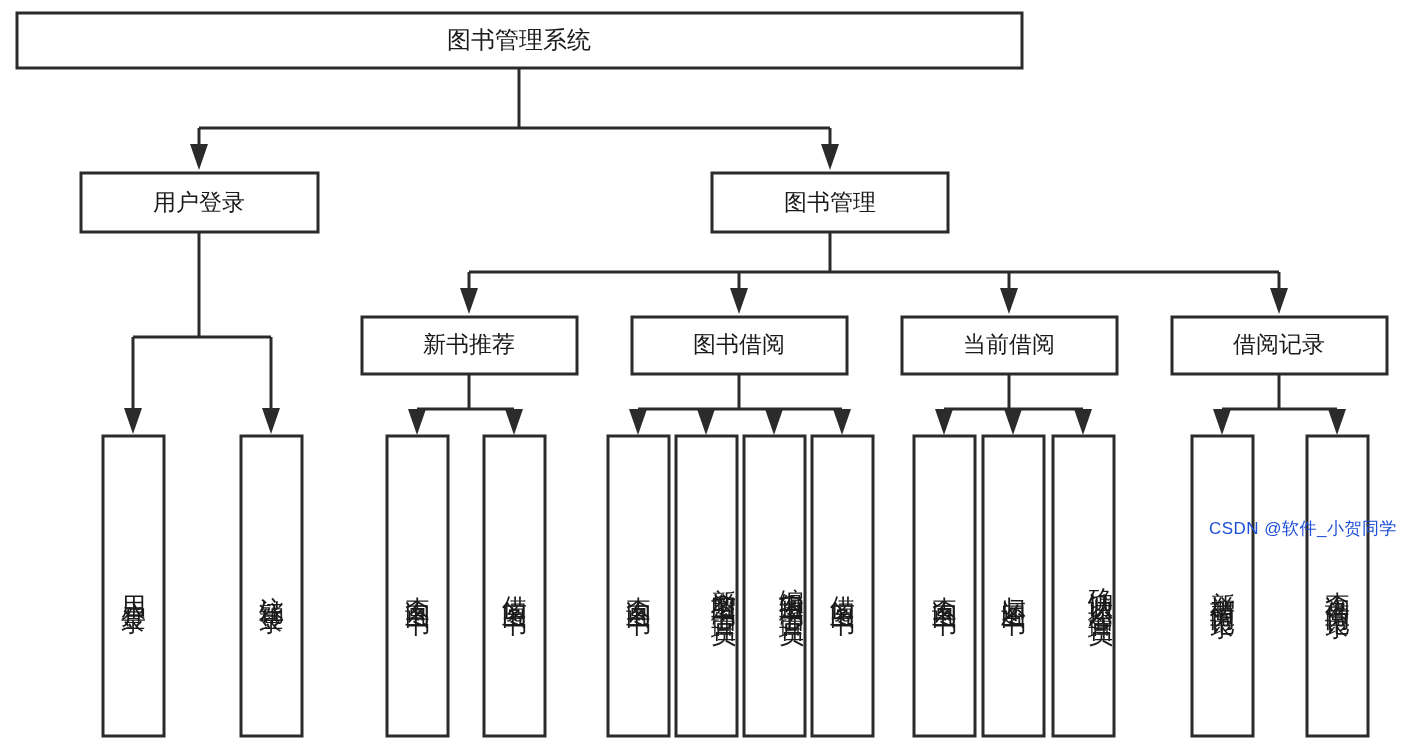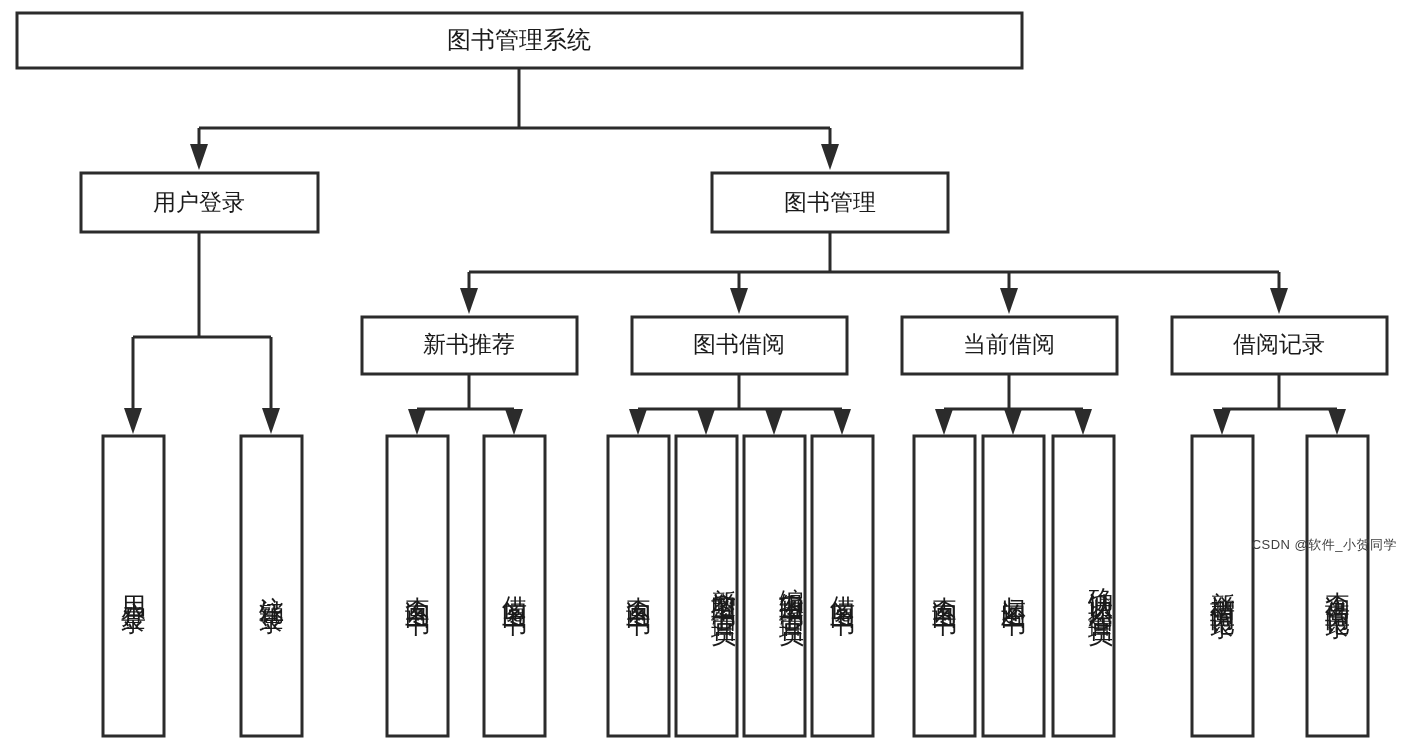--- a/index.html
+++ b/index.html
@@ -63,24 +63,24 @@
     font-size: 25px;
     line-height: 1.08;
     letter-spacing: 5px;
     color: #1a1a1a;
     white-space: nowrap;
     pointer-events: none;
   }
   .watermark {
     position: absolute;
     right: 8px;
-    bottom: 6px;
-    font-family: "Liberation Sans", "DejaVu Sans", sans-serif;
-    font-size: 13px;
-    color: #404040;
+    bottom: 20px;
+    font-family: "Liberation Sans", "DejaVu Sans", sans-serif;
+    font-size: 17px;
+    color: #1d4ed8;
     letter-spacing: 0.5px;
     white-space: nowrap;
   }
 </style>
 </head>
 <body>
 
 <div id="diagram-root">
 
   <svg id="tree-svg" viewBox="0 0 1405 747">

